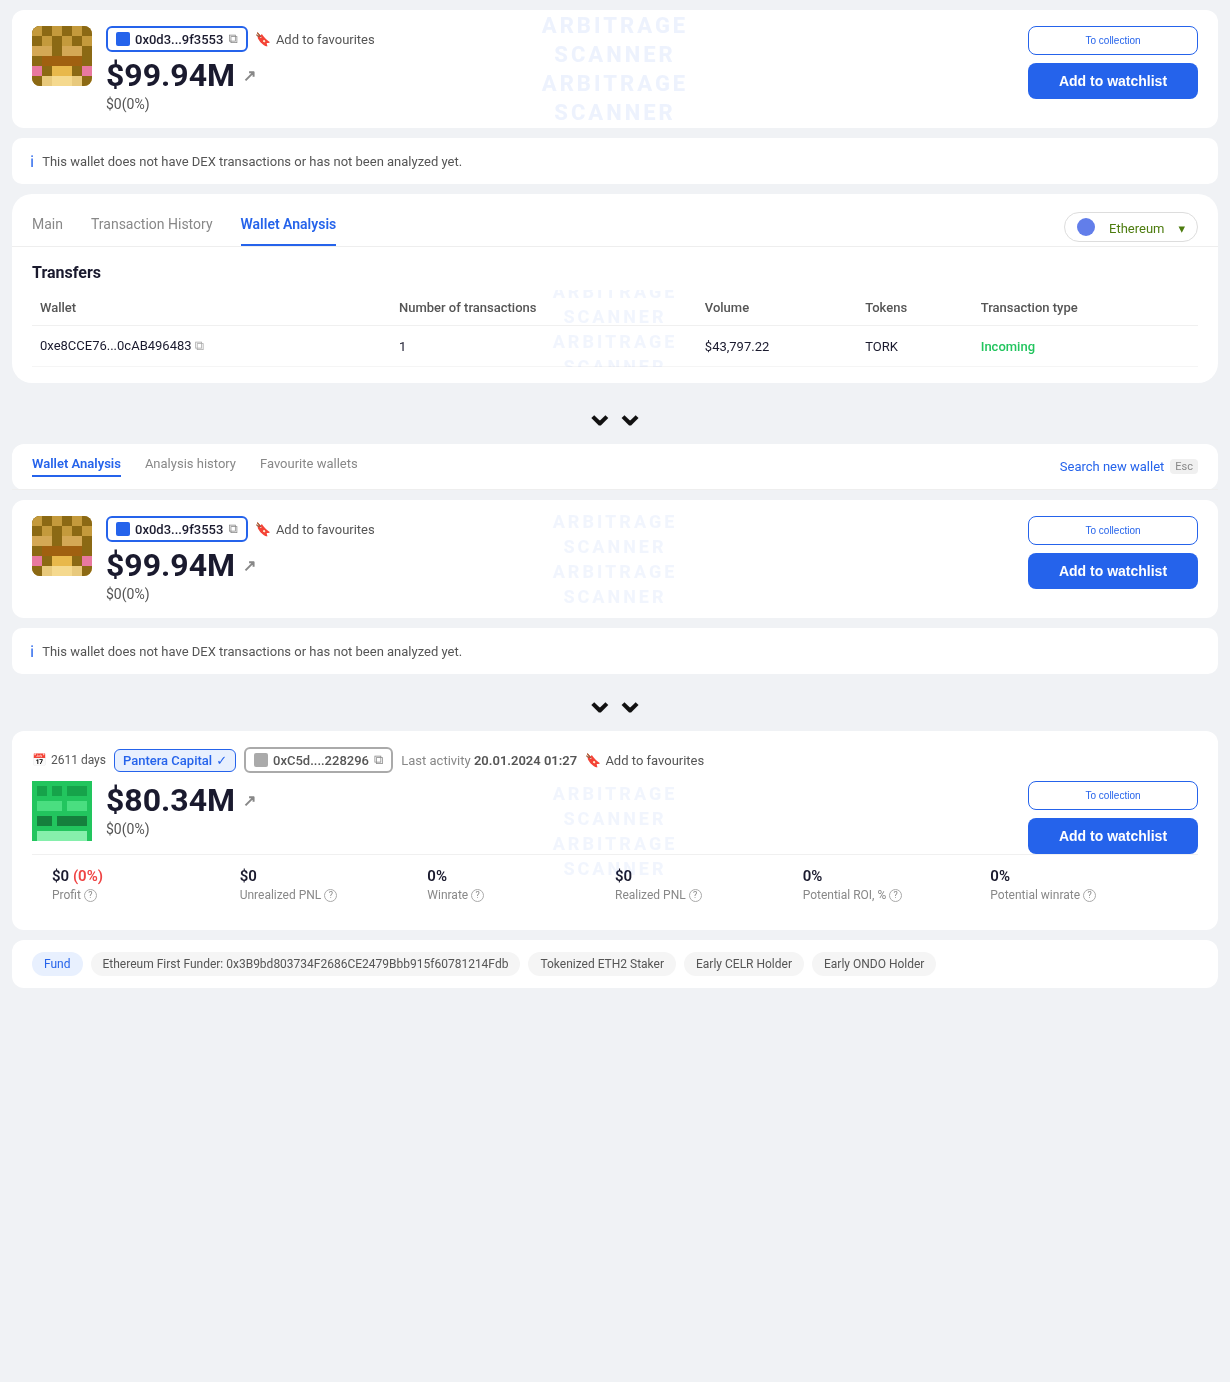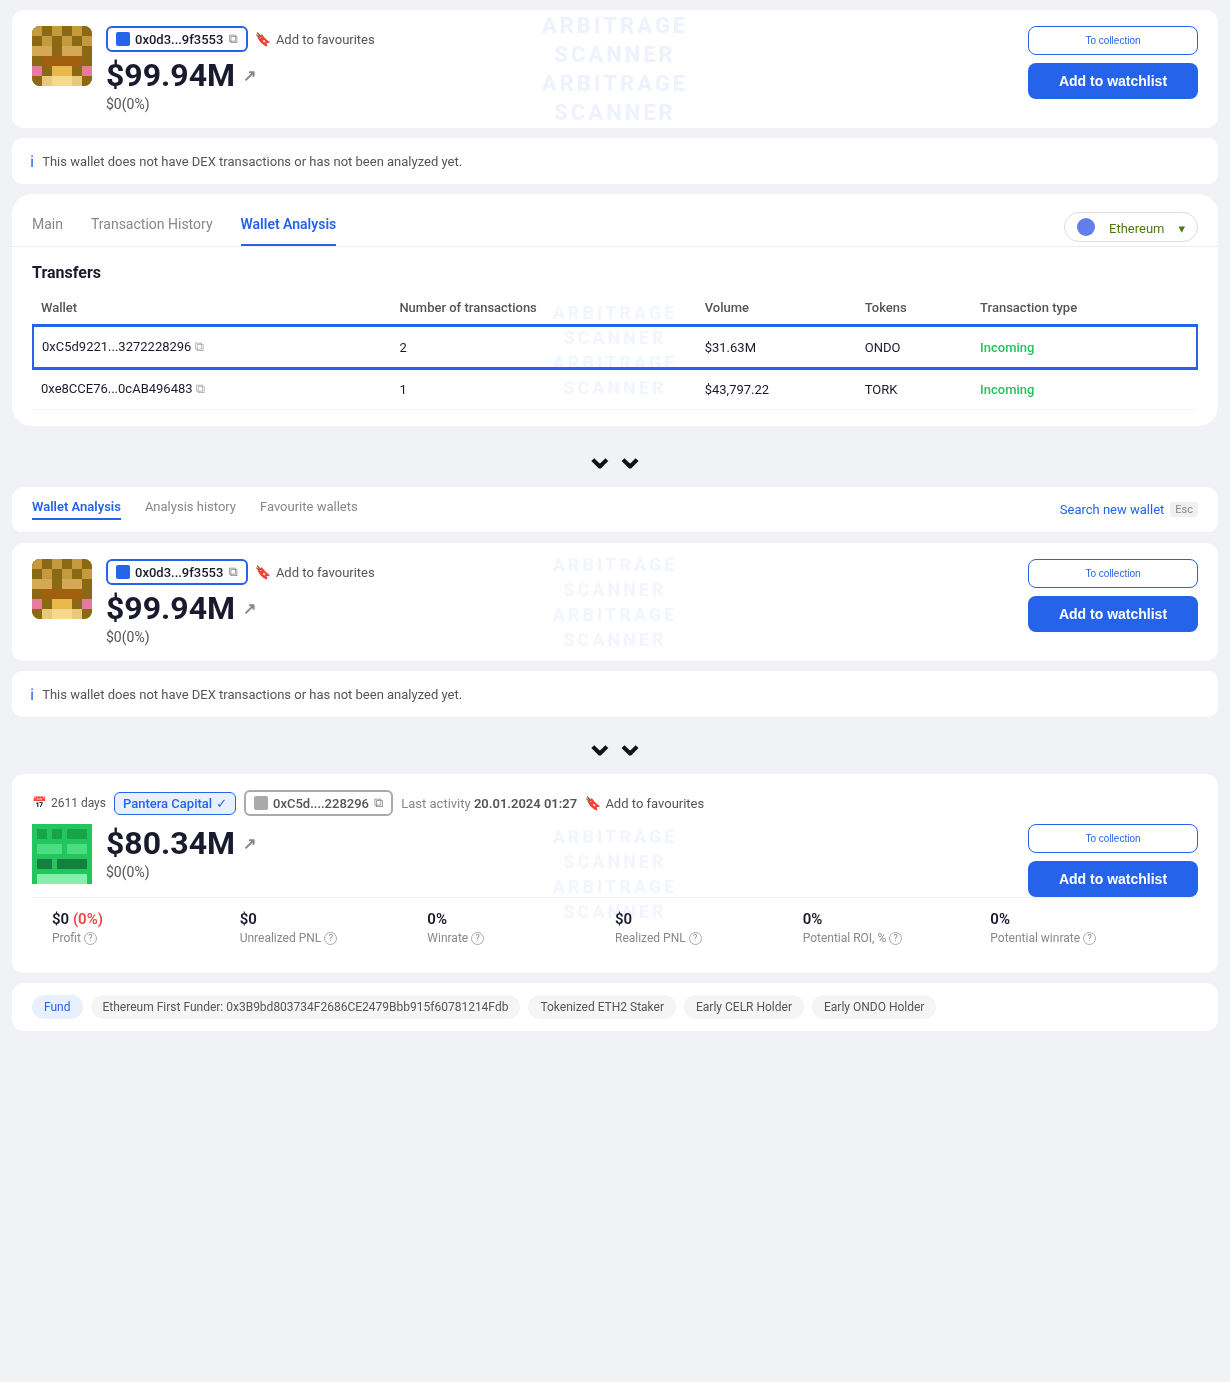--- a/index.html
+++ b/index.html
@@ -574,30 +574,20 @@
             <th>Wallet</th>
             <th>
               <span>Number of transactions</span>
             </th>
             <th>Volume</th>
             <th>Tokens</th>
             <th>Transaction type</th>
           </tr>
         </thead>
         <tbody>
-          <tr style="border: 2px solid #2563eb; outline: 2px solid #2563eb;">
-            <td>
-              <span>0xC5d9221...3272228296</span>
-              <span style="color:#aaa; cursor:pointer;">⧉</span>
-            </td>
-            <td>2</td>
-            <td>$31.63M</td>
-            <td>ONDO</td>
-            <td class="incoming-badge">Incoming</td>
-          </tr>
           <tr>
             <td>
               <span>0xe8CCE76...0cAB496483</span>
               <span style="color:#aaa; cursor:pointer;">⧉</span>
             </td>
             <td>1</td>
             <td>$43,797.22</td>
             <td>TORK</td>
             <td class="incoming-badge">Incoming</td>
           </tr>

